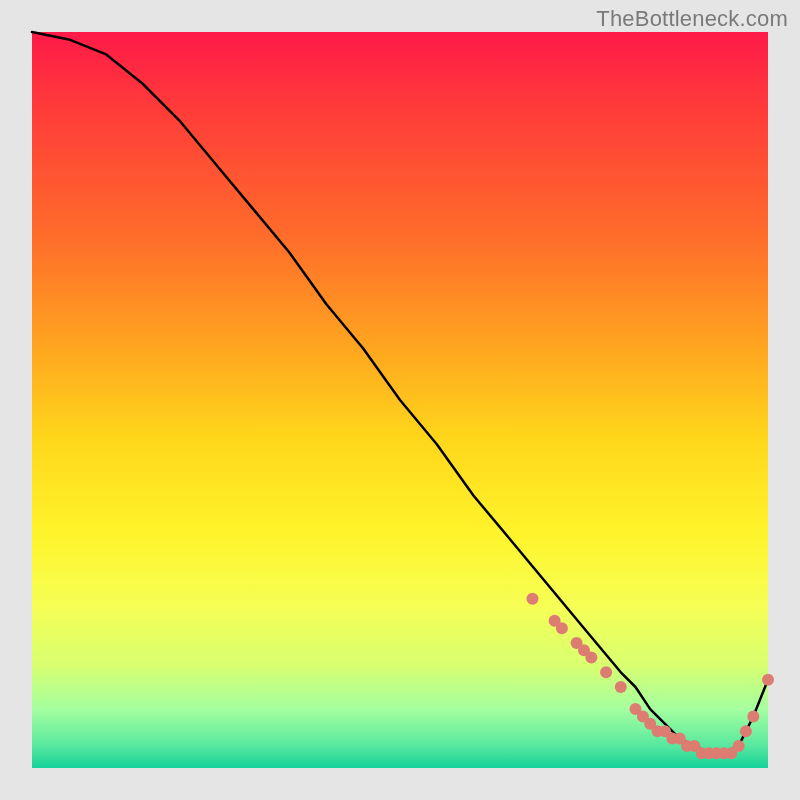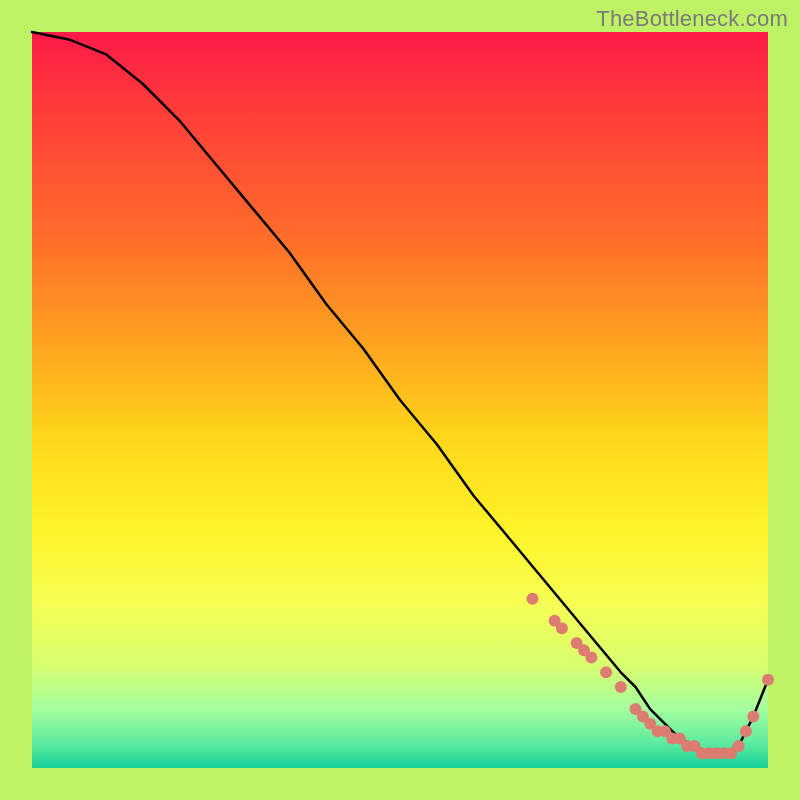--- a/index.html
+++ b/index.html
@@ -7,21 +7,21 @@
     padding: 0;
     width: 800px;
     height: 800px;
     background: #000;
     overflow: hidden;
   }
   .stage {
     position: relative;
     width: 800px;
     height: 800px;
-    background: #bef264;
+    background: #e5e5e5;
   }
   .plot {
     position: absolute;
     left: 32px;
     top: 32px;
     width: 736px;
     height: 736px;
     
     background: linear-gradient(
       to bottom,

